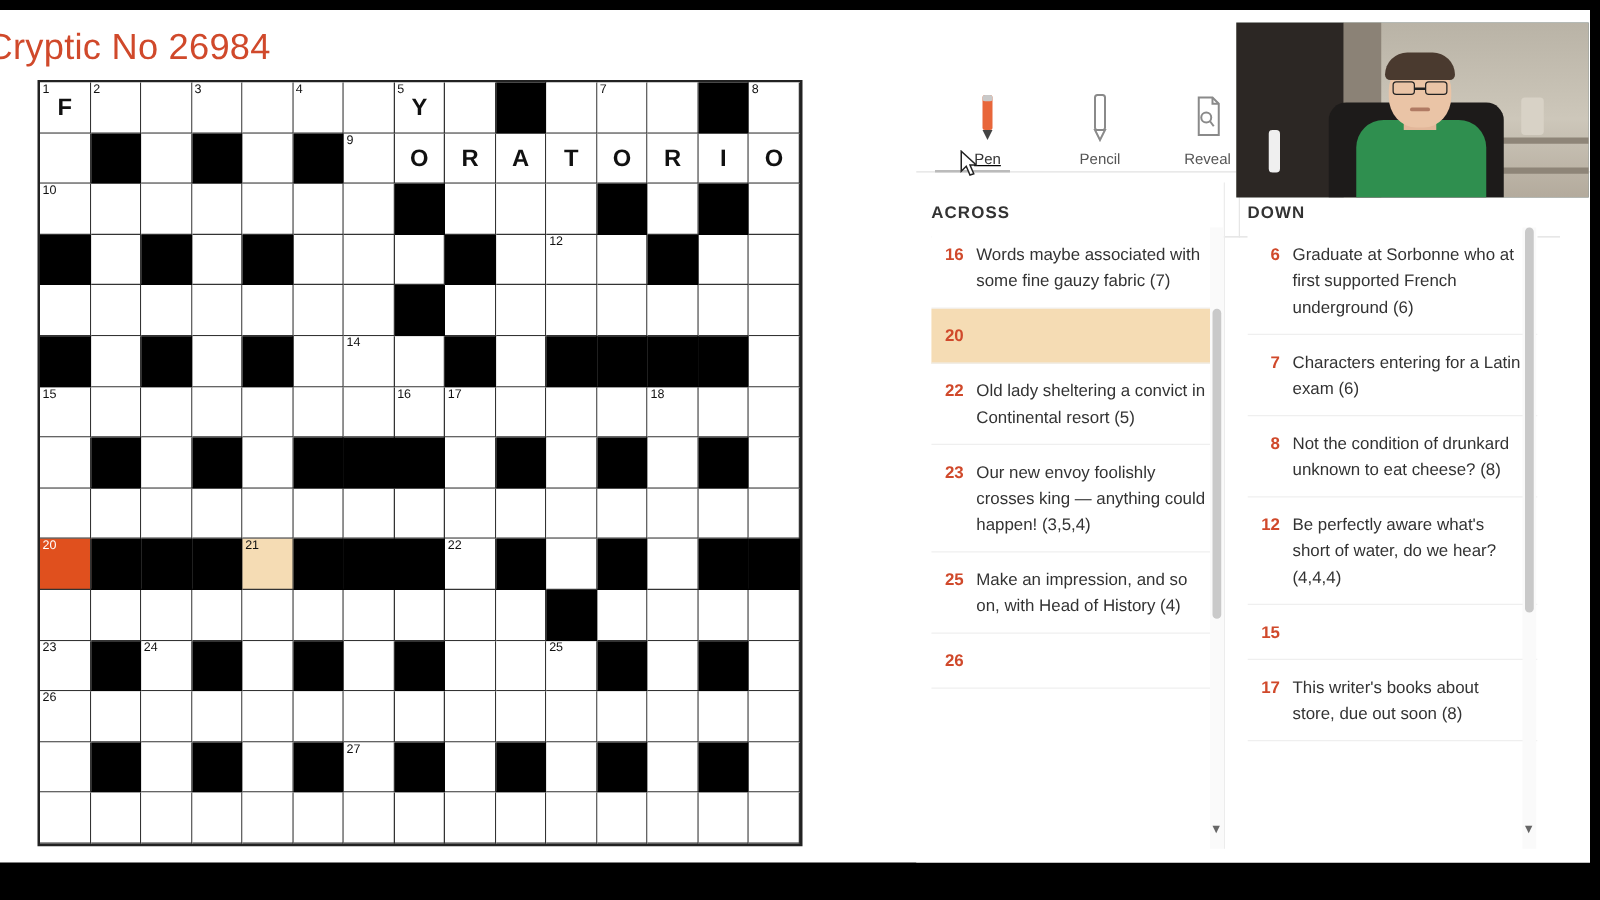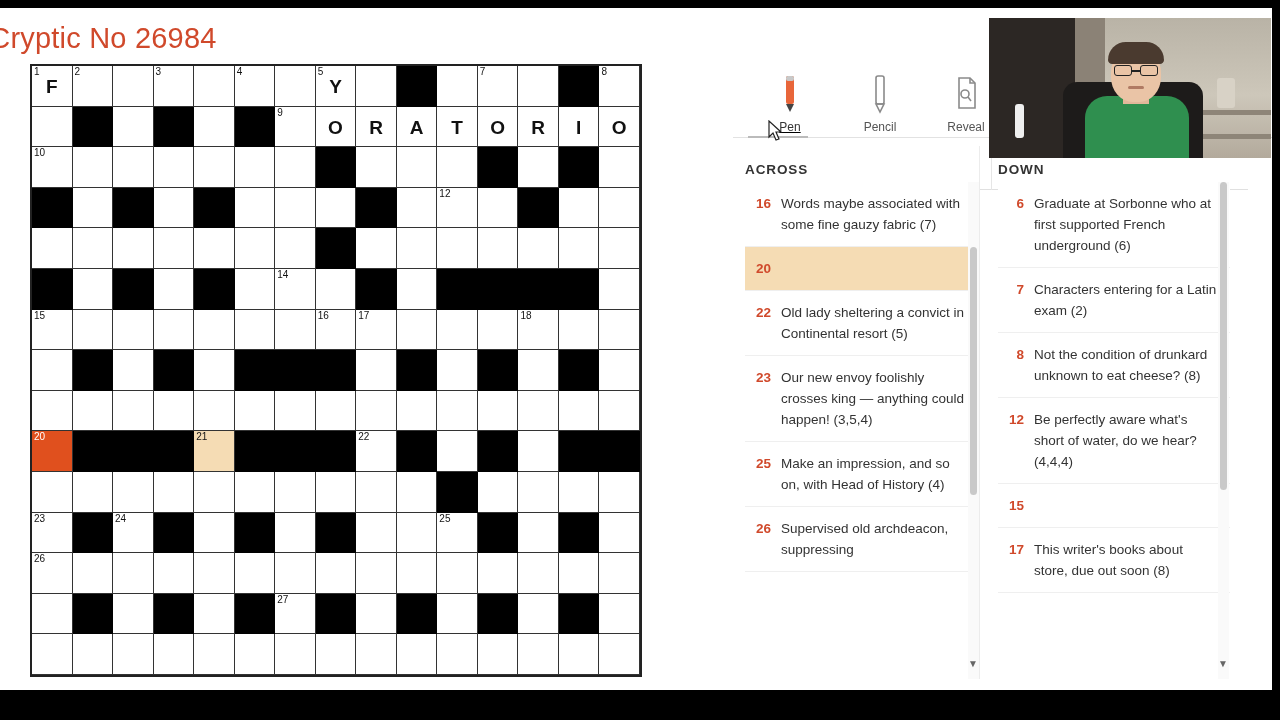--- a/index.html
+++ b/index.html
@@ -519,31 +519,30 @@
       <div class="clue">
         <span class="cnum">23</span>
         <span class="ctxt">Our new envoy foolishly crosses king — anything could happen! (3,5,4)</span>
       </div>
       <div class="clue">
         <span class="cnum">25</span>
         <span class="ctxt">Make an impression, and so on, with Head of History (4)</span>
       </div>
       <div class="clue">
         <span class="cnum">26</span>
-        <span class="ctxt">Supervised old archdeacon, suppressing</span>
       </div>
     </div>
   <div class="clue-col" id="down-col">
       <div class="clue">
         <span class="cnum">6</span>
         <span class="ctxt">Graduate at Sorbonne who at first supported French underground (6)</span>
       </div>
       <div class="clue">
         <span class="cnum">7</span>
-        <span class="ctxt">Characters entering for a Latin exam (2)</span>
+        <span class="ctxt">Characters entering for a Latin exam (6)</span>
       </div>
       <div class="clue">
         <span class="cnum">8</span>
         <span class="ctxt">Not the condition of drunkard unknown to eat cheese? (8)</span>
       </div>
       <div class="clue">
         <span class="cnum">12</span>
         <span class="ctxt">Be perfectly aware what's short of water, do we hear? (4,4,4)</span>
       </div>
       <div class="clue">

